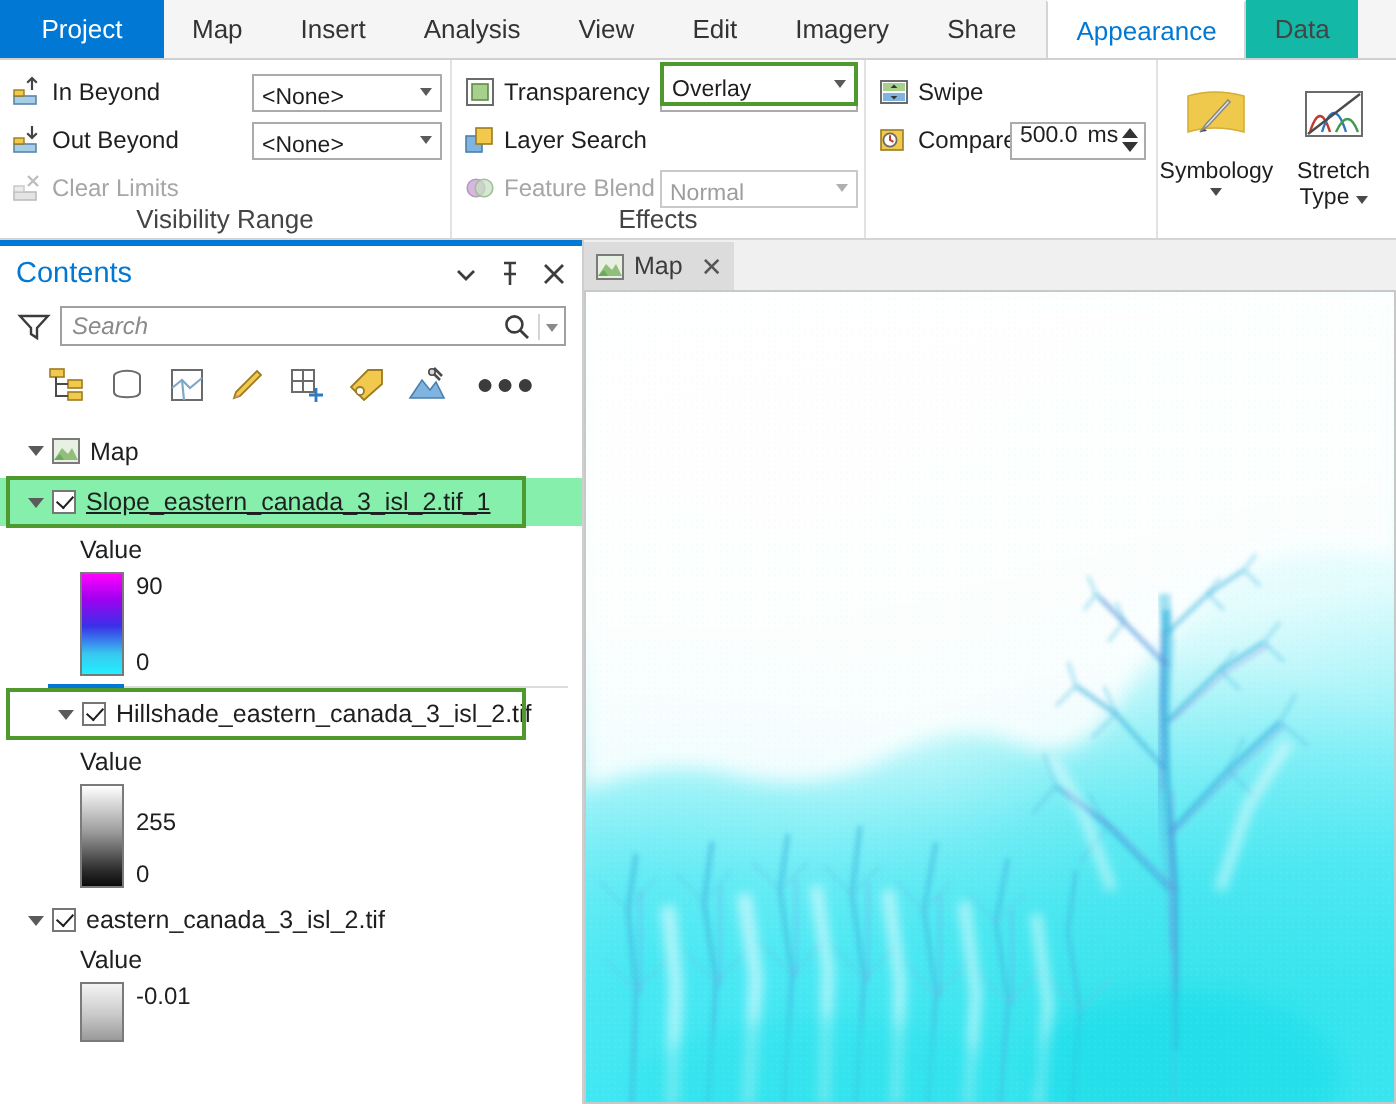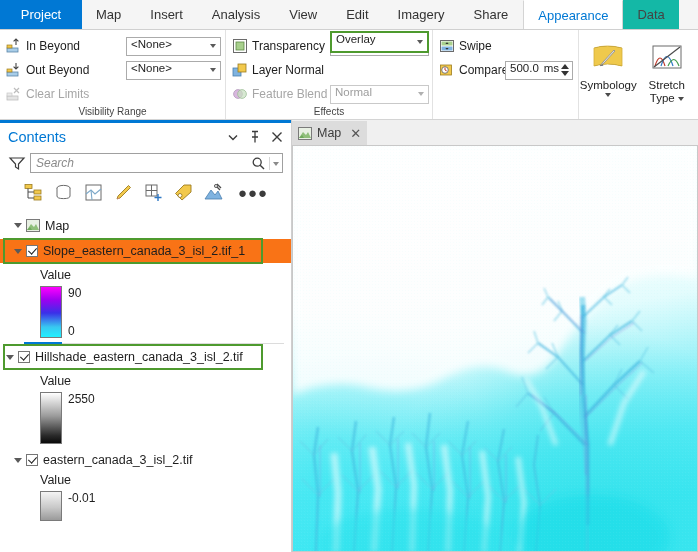--- a/index.html
+++ b/index.html
@@ -46,30 +46,30 @@
   
   .ribbon {
     position:absolute; left:0; top:30px; width:698px; height:90px;
     background:#ffffff; border-bottom:1px solid #d4d4d4;
     display:flex;
   }
   .rgroup { position:relative; height:89px; padding-top:4px; }
   .rgroup + .rgroup { border-left:1px solid #e2e2e2; }
   .rgroup .gtitle {
     position:absolute; bottom:2px; left:0; right:0; text-align:center;
-    font-size:10px; color:#444;
+    font-size:13px; color:#444;
   }
 
   .rrow { display:flex; align-items:center; height:24px; padding-left:6px; }
   .rlabel { font-size:12px; color:#1e1e1e; white-space:nowrap; }
   .rlabel.disabled { color:#a6a6a6; }
 
   .combo {
     height:19px; border:1px solid #ababab; background:#fff;
-    display:flex; align-items:flex-start; position:relative;
+    display:flex; align-items:flex-end; position:relative;
     font-size:11.5px; padding-left:4px; color:#1e1e1e;
   }
   .combo.disabled { color:#9d9d9d; background:#fff; border-color:#c9c9c9; }
   .combo .caret {
     position:absolute; right:4px; top:50%; transform:translateY(-50%);
     width:0;height:0;border-left:3.5px solid transparent;border-right:3.5px solid transparent;
     border-top:4px solid #5a5a5a;
   }
   .combo.disabled .caret { border-top-color:#b0b0b0; }
 
@@ -140,21 +140,21 @@
     width:12px;height:12px; border:1px solid #767676; background:#fff;
     margin-right:5px; flex:0 0 auto; position:relative;
   }
   .cbx.on::after {
     content:""; position:absolute; left:3px; top:0px; width:4px; height:7px;
     border:solid #1e1e1e; border-width:0 1.6px 1.6px 0; transform:rotate(42deg);
   }
   .lname { font-size:12.5px; color:#1e1e1e; white-space:nowrap; }
   .vlabel { font-size:12.5px; color:#1e1e1e; }
 
-  .selrow { background:#f97316; }
+  .selrow { background:#86efac;text-decoration:underline; }
   .greenrow {
     position:absolute; border:2px solid #4e9a2e; pointer-events:none;
   }
 
   .ramp { width:22px; border:1px solid #7a7a7a; }
   .rampnum { font-size:12px; color:#1e1e1e; }
 
   
   .mapwrap { position:absolute; left:292px; top:120px; width:406px; height:432px; background:#f3f3f3; }
   .maptabbar { height:25px; background:#f0f0f0; display:flex; align-items:flex-end; }
@@ -244,21 +244,21 @@
           <span class="caret"></span>
         </div>
       </div>
       <div class="rrow">
         <span class="ic">
           <svg width="16" height="16" viewBox="0 0 16 16">
             <rect x="1" y="6" width="8" height="8" fill="#7fb3e0" stroke="#4a7fae" stroke-width="0.8"></rect>
             <rect x="6" y="2" width="8" height="8" fill="#f2c94c" stroke="#9c7c20" stroke-width="0.8"></rect>
           </svg>
         </span>
-        <span class="rlabel">Layer Normal</span>
+        <span class="rlabel">Layer Search</span>
         <div class="combo greenbox" style="position:absolute;left:104px;width:99px;top:1px;">
           <span>Overlay</span>
           <span class="caret"></span>
         </div>
       </div>
       <div class="rrow">
         <span class="ic">
           <svg width="16" height="16" viewBox="0 0 16 16">
             <circle cx="6" cy="8" r="4.4" fill="#d8b7de" stroke="#b49bbb" stroke-width="0.8"></circle>
             <circle cx="10" cy="8" r="4.4" fill="#c7e0c0" stroke="#9fbf99" stroke-width="0.8" fill-opacity="0.7"></circle>
@@ -461,32 +461,32 @@
         <div class="vlabel">Value</div>
         <div style="display:flex; margin-top:4px;">
           <div class="ramp" style="height:52px; background:linear-gradient(to bottom,#ff00ff 0%,#a000f0 25%,#3a30e8 52%,#38c8f0 80%,#22f0ff 100%);"></div>
           <div style="display:flex;flex-direction:column;justify-content:space-between;height:52px;margin-left:6px;">
             <span class="rampnum">90</span>
             <span class="rampnum">0</span>
           </div>
         </div>
       </div>
 
-      <div class="trow" style="padding-left:16px;height:24px;margin-top:7px;">
+      <div class="trow" style="padding-left:39px;height:24px;margin-top:7px;">
         <span class="arrow open" style="margin-left:-10px;"></span>
         <span class="cbx on"></span>
         <span class="lname">Hillshade_eastern_canada_3_isl_2.tif</span>
       </div>
       <div class="greenrow" style="left: 3px; top: 128px; width: 260px; height: 26px;"></div>
 
       <div style="padding-left:40px; margin-top:5px;">
         <div class="vlabel">Value</div>
         <div style="display:flex; margin-top:4px;">
           <div class="ramp" style="height:52px; background:linear-gradient(to bottom,#ffffff 0%,#9b9b9b 46%,#2a2a2a 85%,#0a0a0a 100%);"></div>
-          <div style="display:flex;flex-direction:row;justify-content:space-between;height:52px;margin-left:6px;">
+          <div style="display:flex;flex-direction:column;justify-content:flex-end;height:52px;margin-left:6px;gap:12px;">
             <span class="rampnum">255</span>
             <span class="rampnum">0</span>
           </div>
         </div>
       </div>
 
       <div class="trow" style="padding-left:24px;height:20px;margin-top:6px;">
         <span class="arrow open" style="margin-left:-10px;"></span>
         <span class="cbx on"></span>
         <span class="lname">eastern_canada_3_isl_2.tif</span>

